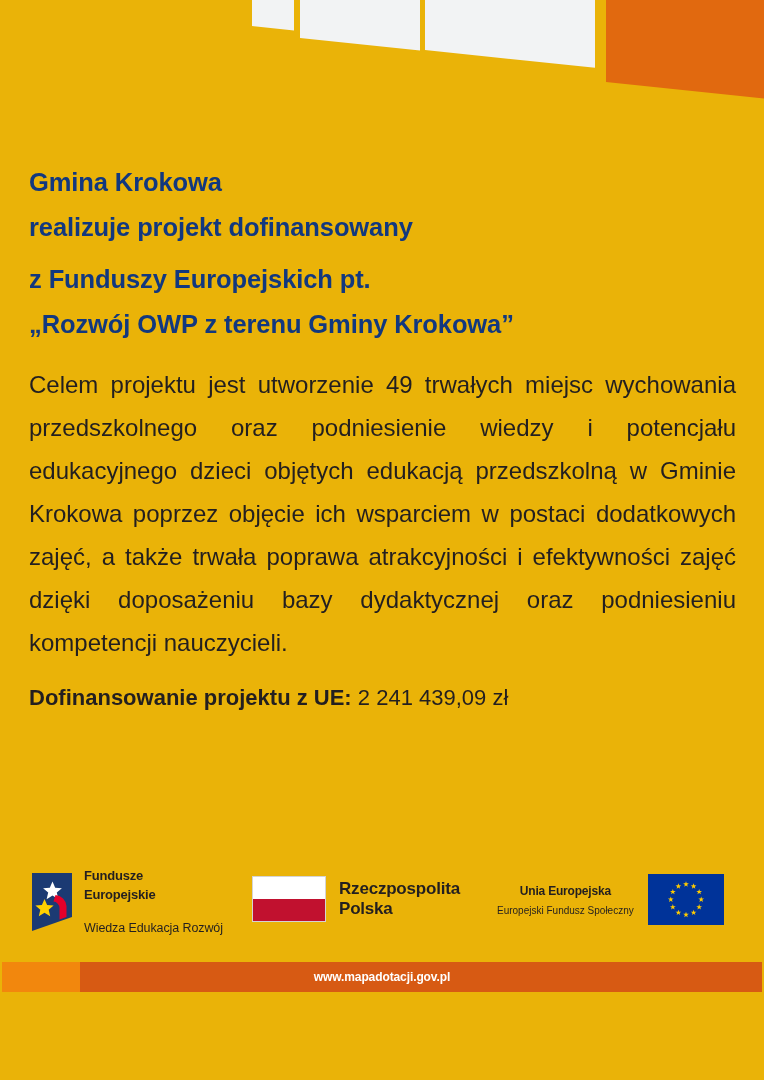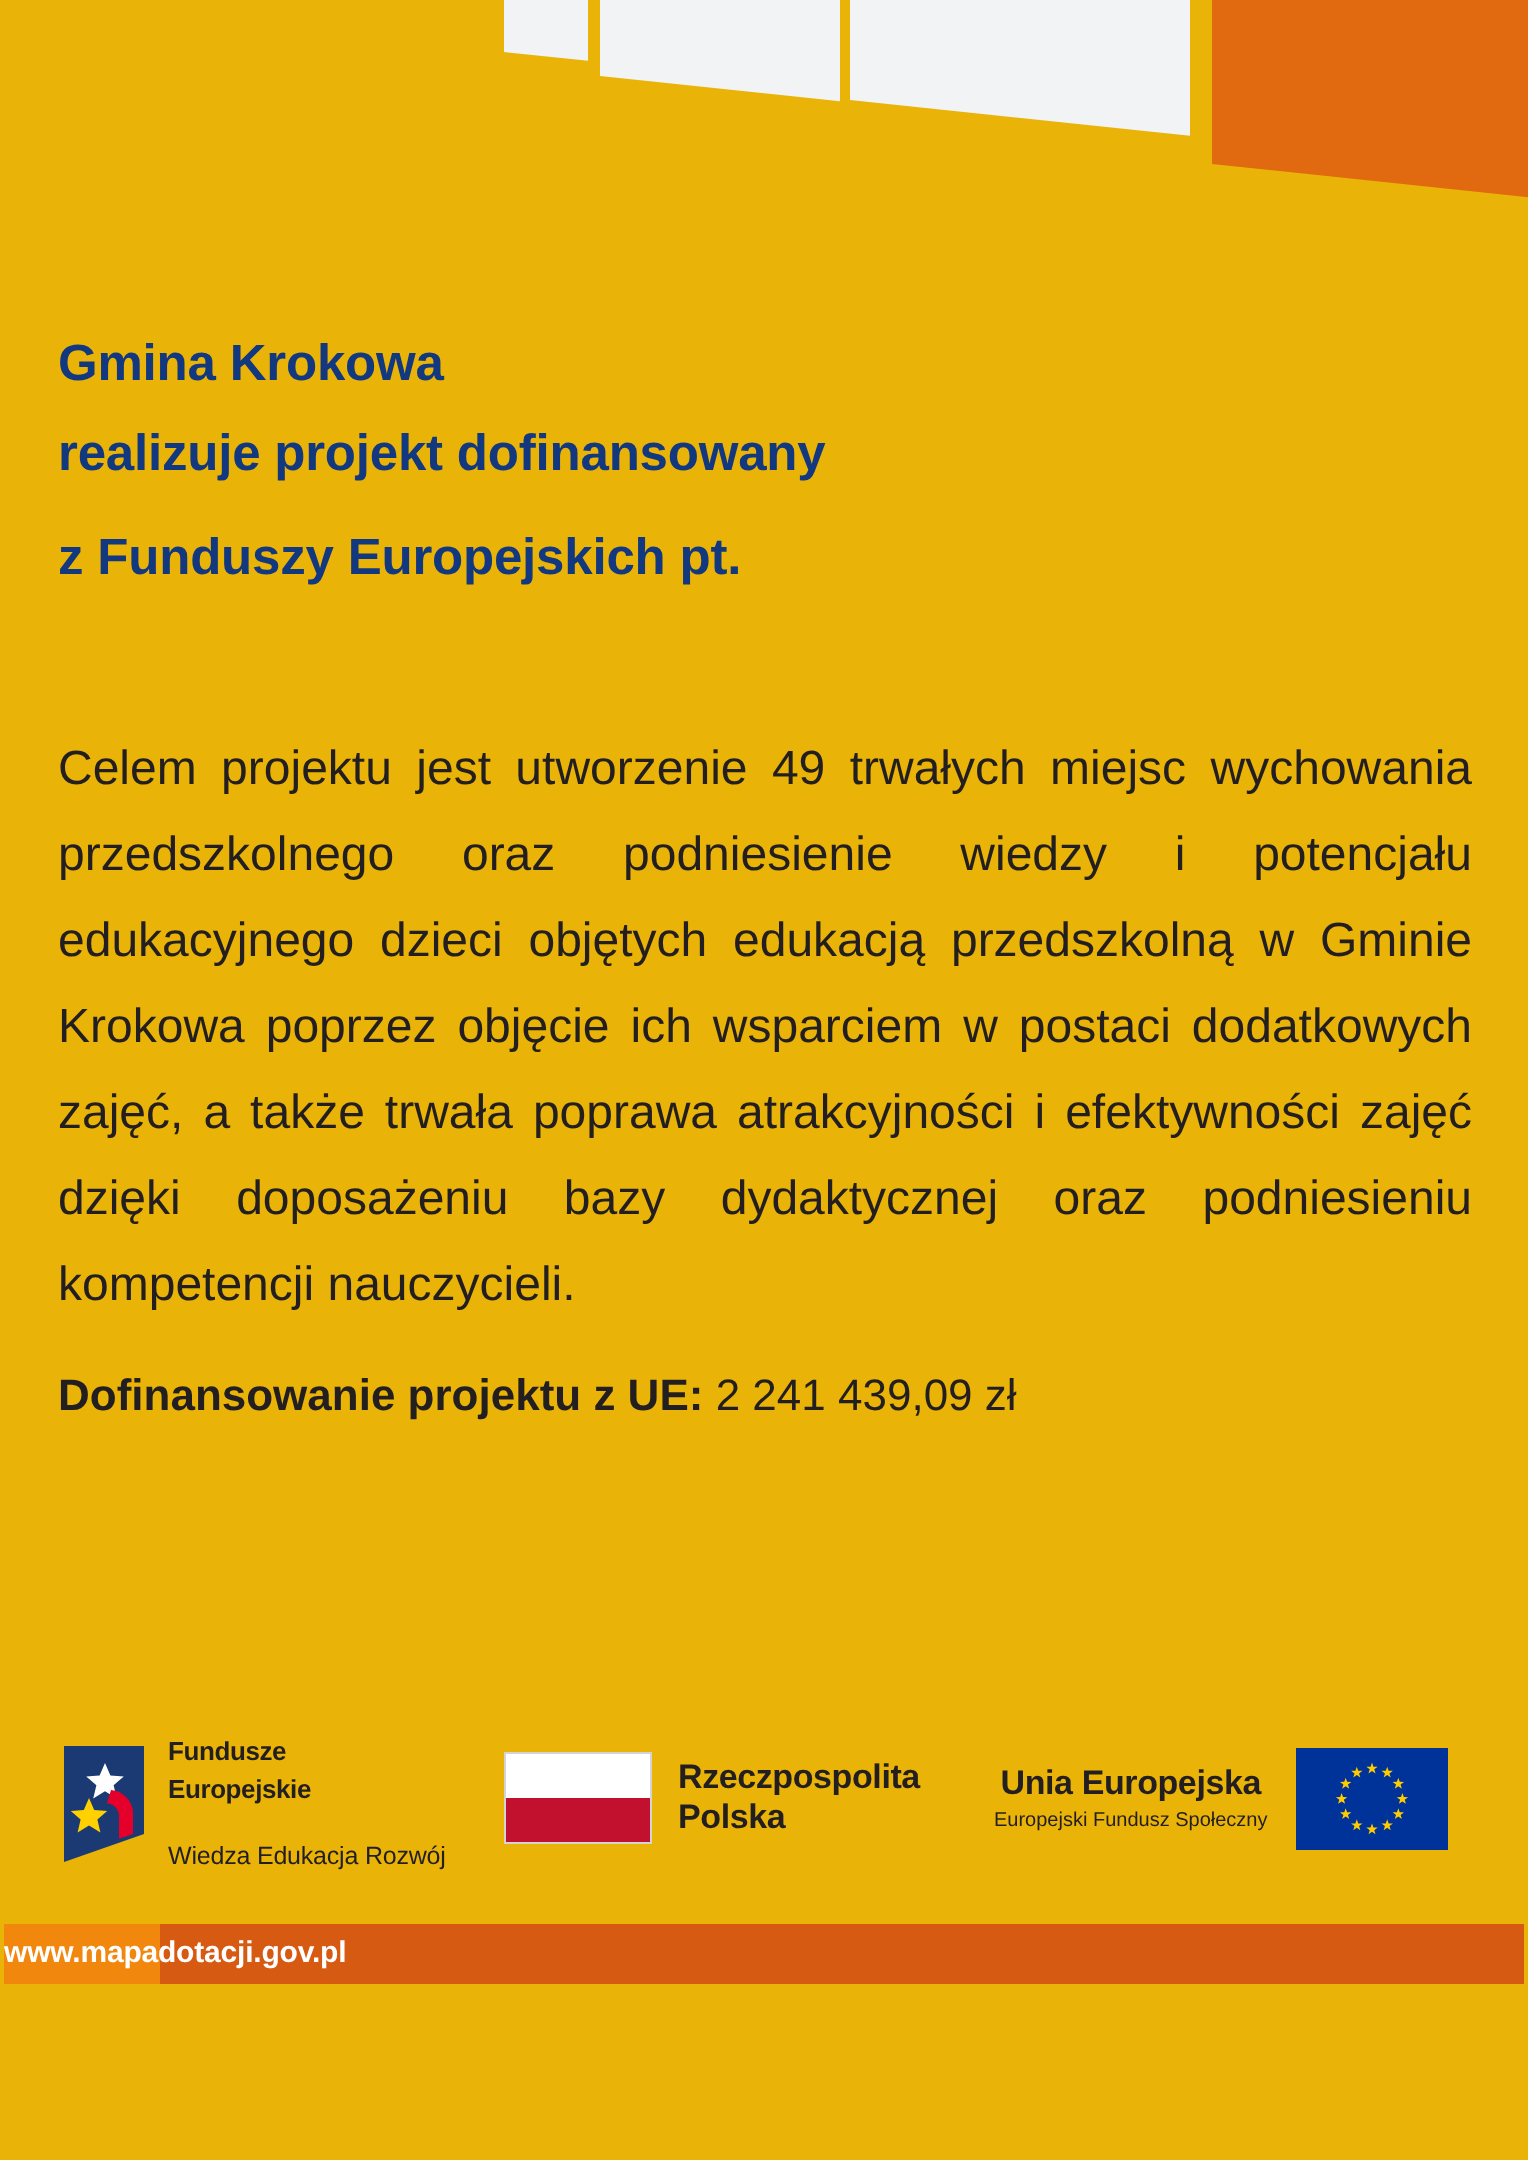--- a/index.html
+++ b/index.html
@@ -182,21 +182,21 @@
 
   
   .ue-logo { left: 497px; top: 12px; }
   .ue-text {
     text-align: center;
     margin-right: 14px;
   }
   .ue-title {
     color: #231f20;
     font-weight: bold;
-    font-size: 17px;
+    font-size: 12px;
     line-height: 21px;
     letter-spacing: -0.2px;
     white-space: nowrap;
   }
   .ue-sub {
     color: #231f20;
     font-size: 10px;
     line-height: 17px;
     margin-top: 0;
     white-space: nowrap;
@@ -224,43 +224,44 @@
     height: 30px;
     background: #f2870d;
   }
   .footer-url {
     position: absolute;
     left: 0;
     top: 0;
     width: 760px;
     height: 30px;
     line-height: 30px;
-    text-align: left;
+    text-align: center;
     color: #ffffff;
     font-weight: bold;
-    font-size: 15px;
+    font-size: 12px;
     letter-spacing: -0.1px;
   }
 </style>
 </head>
 <body>
 
 <div class="poster">
 
   <div class="top-deco">
     <div class="deco-shape deco-gray-1"></div>
     <div class="deco-shape deco-gray-2"></div>
     <div class="deco-shape deco-gray-3"></div>
     <div class="deco-shape deco-orange"></div>
   </div>
 
   <div class="headline">
     <div class="headline-line">Gmina Krokowa</div>
     <div class="headline-line">realizuje projekt dofinansowany</div>
     <div class="headline-line headline-gap">z Funduszy Europejskich pt.</div>
+    <div class="headline-line">„Rozwój OWP z terenu Gminy Krokowa”</div>
   </div>
 
   <div class="body-copy">
     <p>Celem projektu jest utworzenie 49 trwałych miejsc wychowania przedszkolnego oraz podniesienie wiedzy i potencjału edukacyjnego dzieci objętych edukacją przedszkolną w Gminie Krokowa poprzez objęcie ich wsparciem w postaci dodatkowych zajęć, a także trwała poprawa atrakcyjności i efektywności zajęć dzięki doposażeniu bazy dydaktycznej oraz podniesieniu kompetencji nauczycieli.</p>
   </div>
 
   <div class="funding">
     <span class="label">Dofinansowanie projektu z UE:</span>
     <span class="amount">2 241 439,09 zł</span>
   </div>

